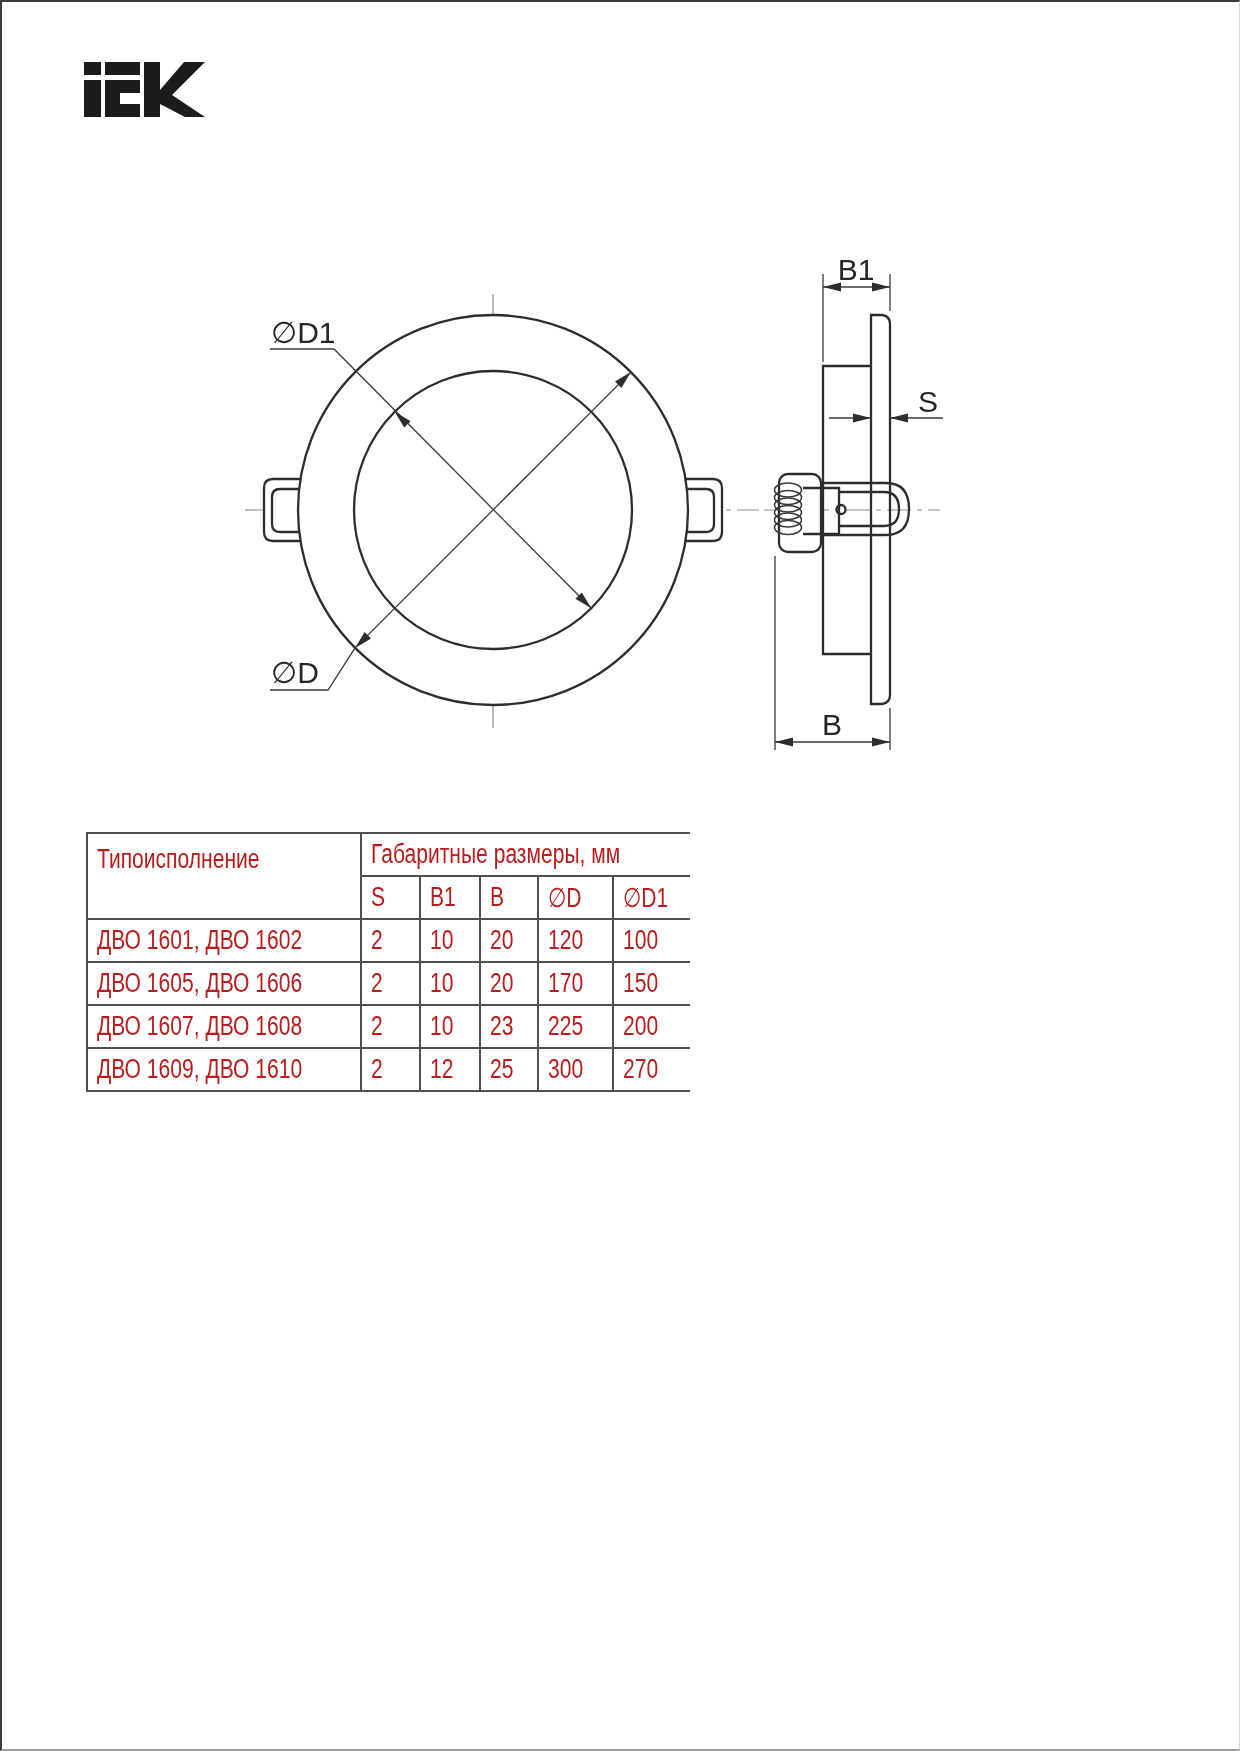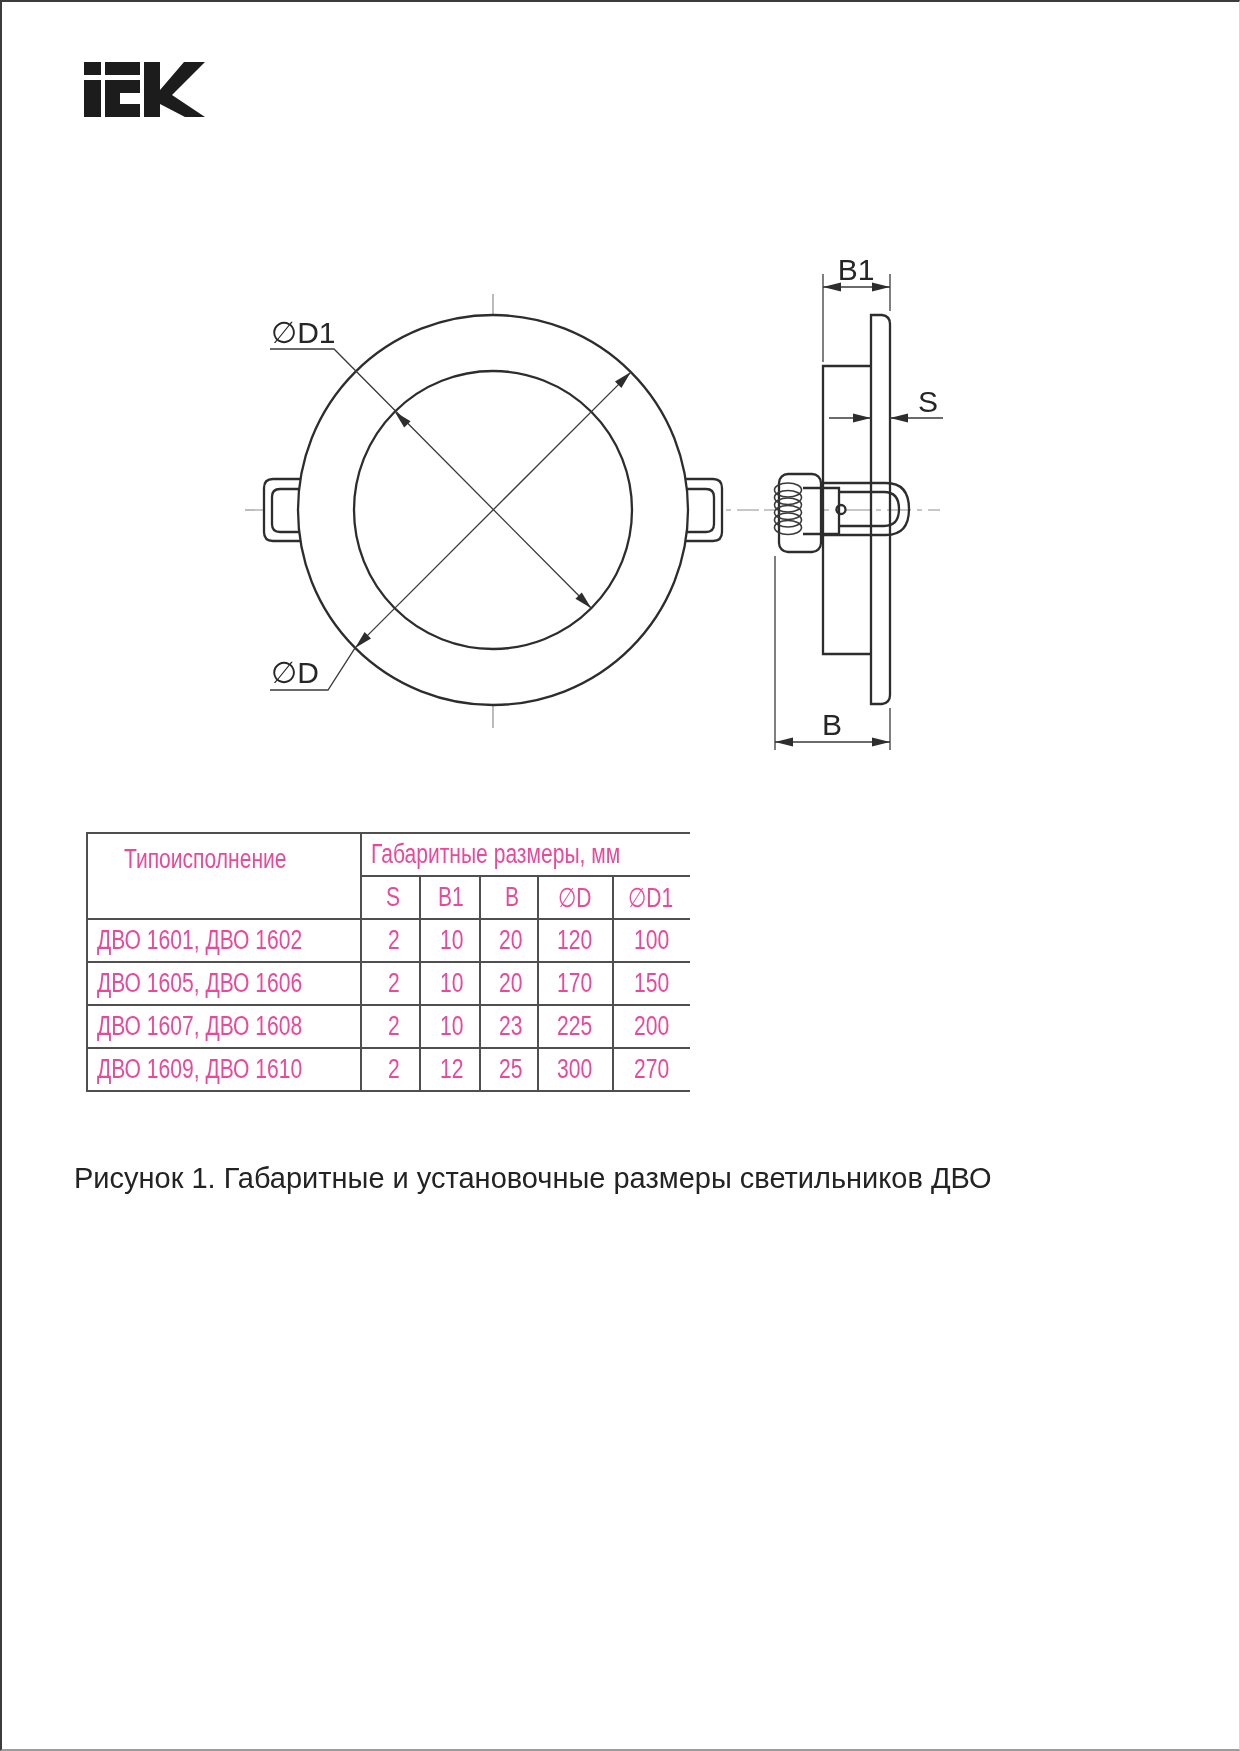--- a/index.html
+++ b/index.html
@@ -12,22 +12,22 @@
     color:#262626; overflow:hidden;
   }
   .logo { position:absolute; left:82px; top:60px; }
   .drawing { position:absolute; left:0; top:0; }
   .dims-table {
     position:absolute; left:84px; top:830px;
     border-collapse:collapse; table-layout:fixed;
   }
   .dims-table td, .dims-table th {
     border:2px solid #4f4f4f;
-    font-size:27px; font-weight:400; color:#ec4899;
-    text-align:center; vertical-align:middle;
+    font-size:27px; font-weight:400; color:#b91c1c;
+    text-align:left; vertical-align:middle;
     padding:0 0 0 9px; height:41px; overflow:hidden; white-space:nowrap;
   }
   .dims-table .type-head { vertical-align:top; padding-top:10px; }
   .dims-table .open-right { border-right:none;text-decoration:underline; }
   .cx {
     display:inline-block; transform:scaleX(0.78);
     transform-origin:0 50%; white-space:nowrap;
   }
   .caption {
     position:absolute; left:72px; top:1160px;
@@ -196,15 +196,14 @@
         <td><span class="cx">ДВО 1609, ДВО 1610</span></td>
         <td><span class="cx">2</span></td>
         <td><span class="cx">12</span></td>
         <td><span class="cx">25</span></td>
         <td><span class="cx">300</span></td>
         <td class="open-right"><span class="cx">270</span></td>
       </tr>
     </tbody>
   </table>
 
-  <div class="caption">Рисунок 1. Габаритные и установочные размеры светильников ДВО</div>
 
 </div>
 
 </body></html>

